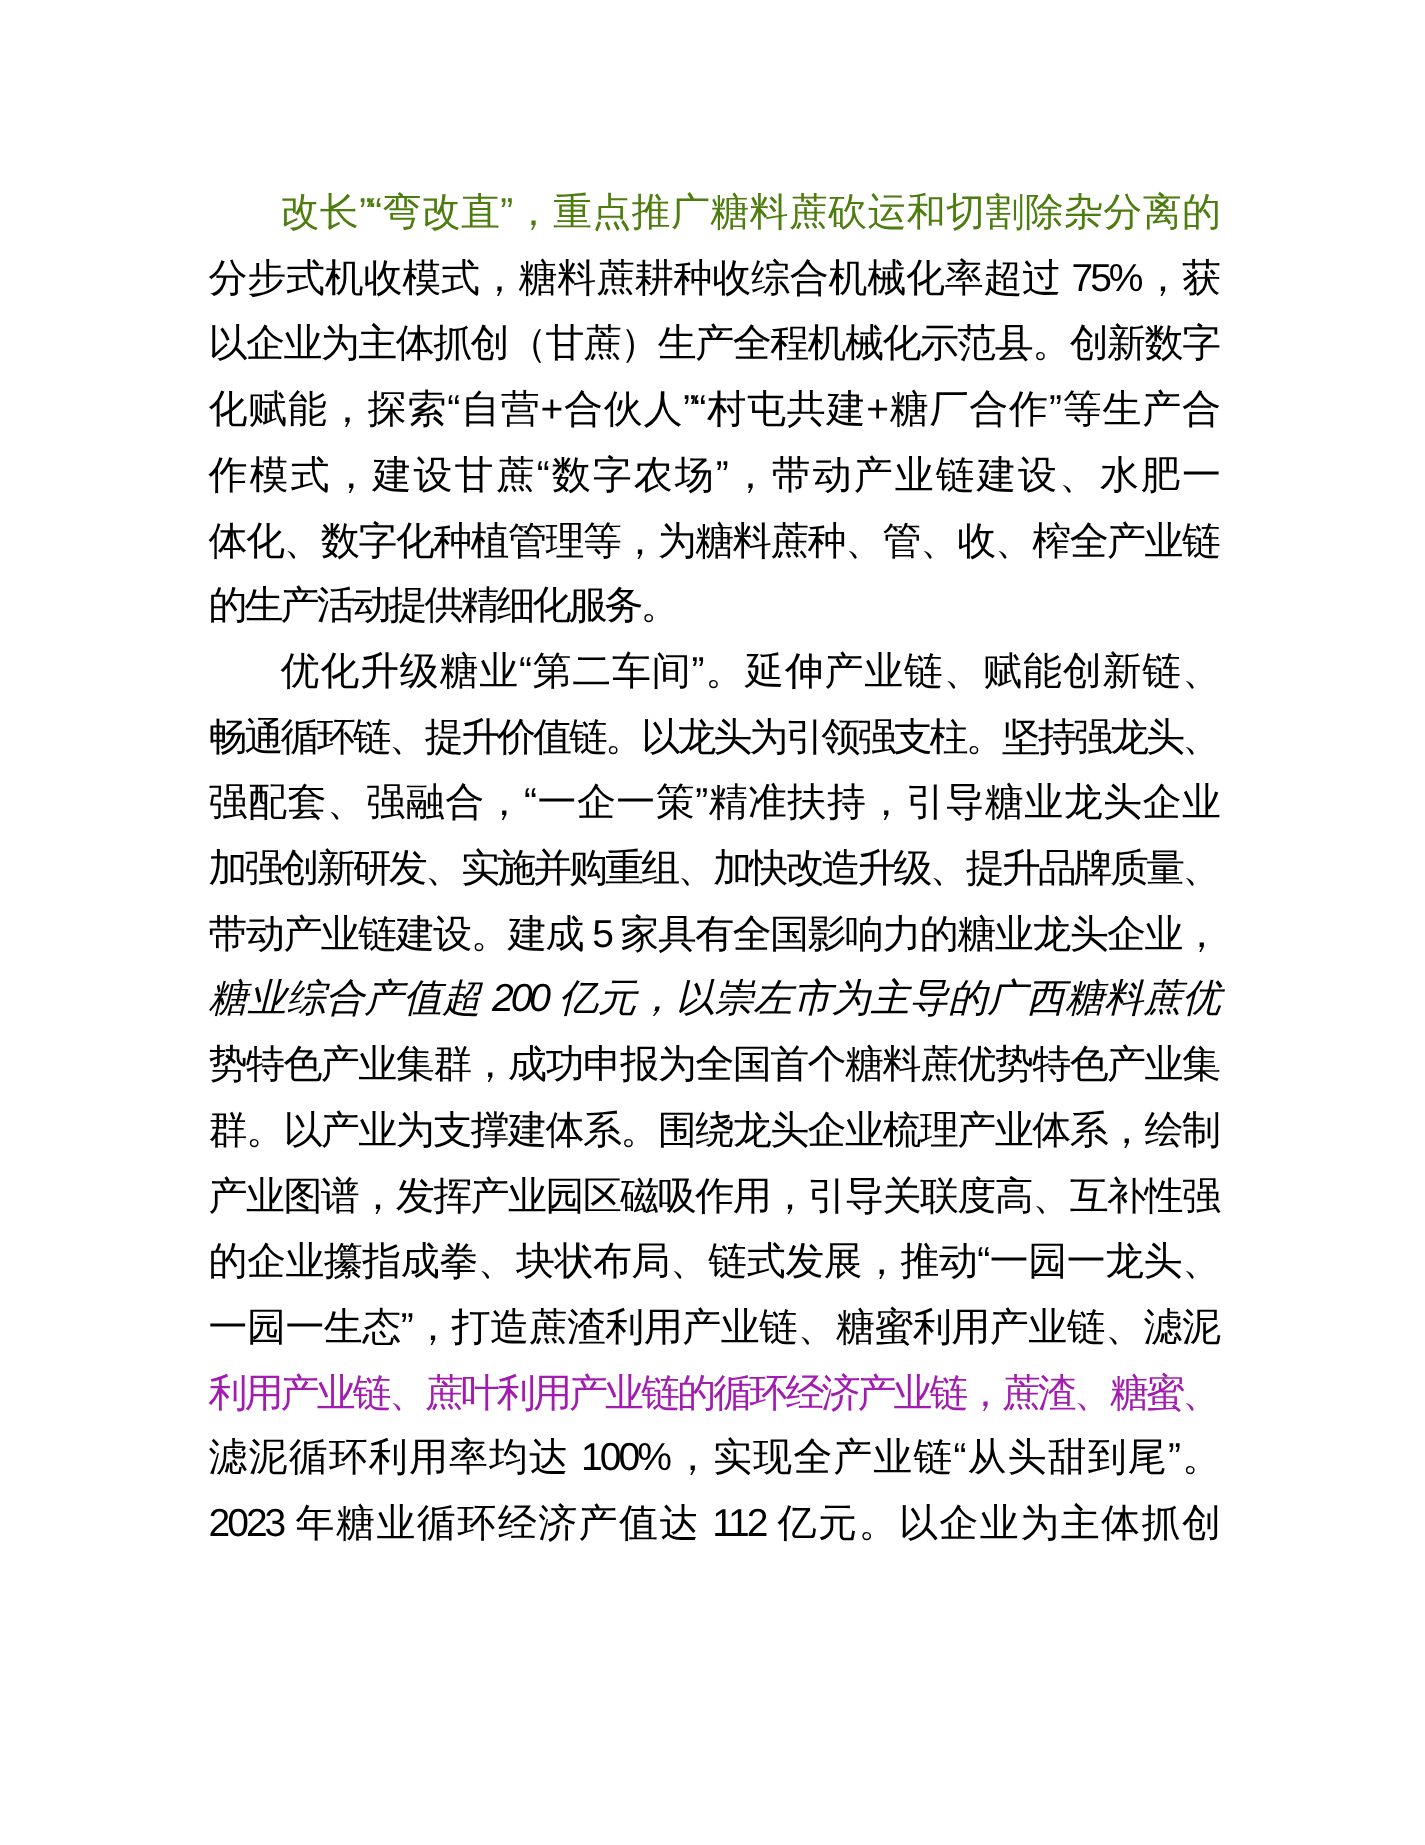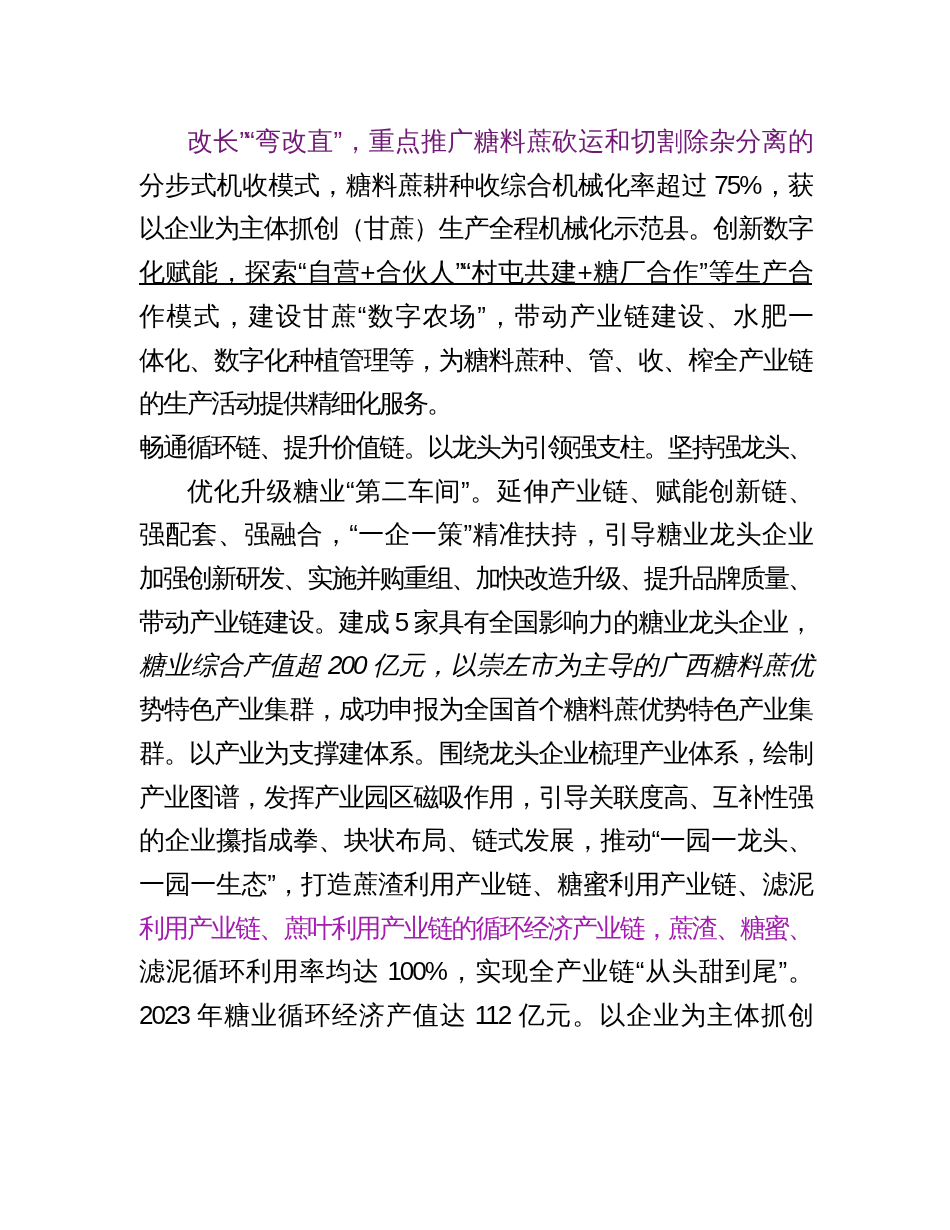--- a/index.html
+++ b/index.html
@@ -44,31 +44,31 @@
   .line.line-end {
     text-align-last: left;
   }
 </style>
 </head>
 <body style="background: rgb(255, 255, 255);">
 
 <div class="page">
   <div class="text-block">
       <div class="paragraph">
-        <div class="line indent" style="color: #701a75;">改长”“弯改直”，重点推广糖料蔗砍运和切割除杂分离的</div>
+        <div class="line indent" style="color: #4d7c0f;">改长”“弯改直”，重点推广糖料蔗砍运和切割除杂分离的</div>
         <div class="line" style="color: rgb(0, 0, 0);">分步式机收模式，糖料蔗耕种收综合机械化率超过 75%，获</div>
         <div class="line" style="color: rgb(0, 0, 0);">以企业为主体抓创（甘蔗）生产全程机械化示范县。创新数字</div>
-        <div class="line" style="color: rgb(0, 0, 0); text-decoration: underline;">化赋能，探索“自营+合伙人”“村屯共建+糖厂合作”等生产合</div>
+        <div class="line" style="color: rgb(0, 0, 0);">化赋能，探索“自营+合伙人”“村屯共建+糖厂合作”等生产合</div>
         <div class="line" style="color: rgb(0, 0, 0);">作模式，建设甘蔗“数字农场”，带动产业链建设、水肥一</div>
         <div class="line" style="color: rgb(0, 0, 0);">体化、数字化种植管理等，为糖料蔗种、管、收、榨全产业链</div>
         <div class="line line-end" style="color: rgb(0, 0, 0);">的生产活动提供精细化服务。</div>
       </div>
       <div class="paragraph">
+        <div class="line indent" style="color: rgb(0, 0, 0);">优化升级糖业“第二车间”。延伸产业链、赋能创新链、</div>
         <div class="line" style="color: rgb(0, 0, 0);">畅通循环链、提升价值链。以龙头为引领强支柱。坚持强龙头、</div>
-        <div class="line indent" style="color: rgb(0, 0, 0);">优化升级糖业“第二车间”。延伸产业链、赋能创新链、</div>
         <div class="line" style="color: rgb(0, 0, 0);">强配套、强融合，“一企一策”精准扶持，引导糖业龙头企业</div>
         <div class="line" style="color: rgb(0, 0, 0);">加强创新研发、实施并购重组、加快改造升级、提升品牌质量、</div>
         <div class="line" style="color: rgb(0, 0, 0);">带动产业链建设。建成 5 家具有全国影响力的糖业龙头企业，</div>
         <div class="line" style="color: rgb(0, 0, 0); font-style: italic;">糖业综合产值超 200 亿元，以崇左市为主导的广西糖料蔗优</div>
         <div class="line" style="color: rgb(0, 0, 0);">势特色产业集群，成功申报为全国首个糖料蔗优势特色产业集</div>
         <div class="line" style="color: rgb(0, 0, 0);">群。以产业为支撑建体系。围绕龙头企业梳理产业体系，绘制</div>
         <div class="line" style="color: rgb(0, 0, 0);">产业图谱，发挥产业园区磁吸作用，引导关联度高、互补性强</div>
         <div class="line" style="color: rgb(0, 0, 0);">的企业攥指成拳、块状布局、链式发展，推动“一园一龙头、</div>
         <div class="line" style="color: rgb(0, 0, 0);">一园一生态”，打造蔗渣利用产业链、糖蜜利用产业链、滤泥</div>
         <div class="line" style="color: #a21caf;">利用产业链、蔗叶利用产业链的循环经济产业链，蔗渣、糖蜜、</div>

